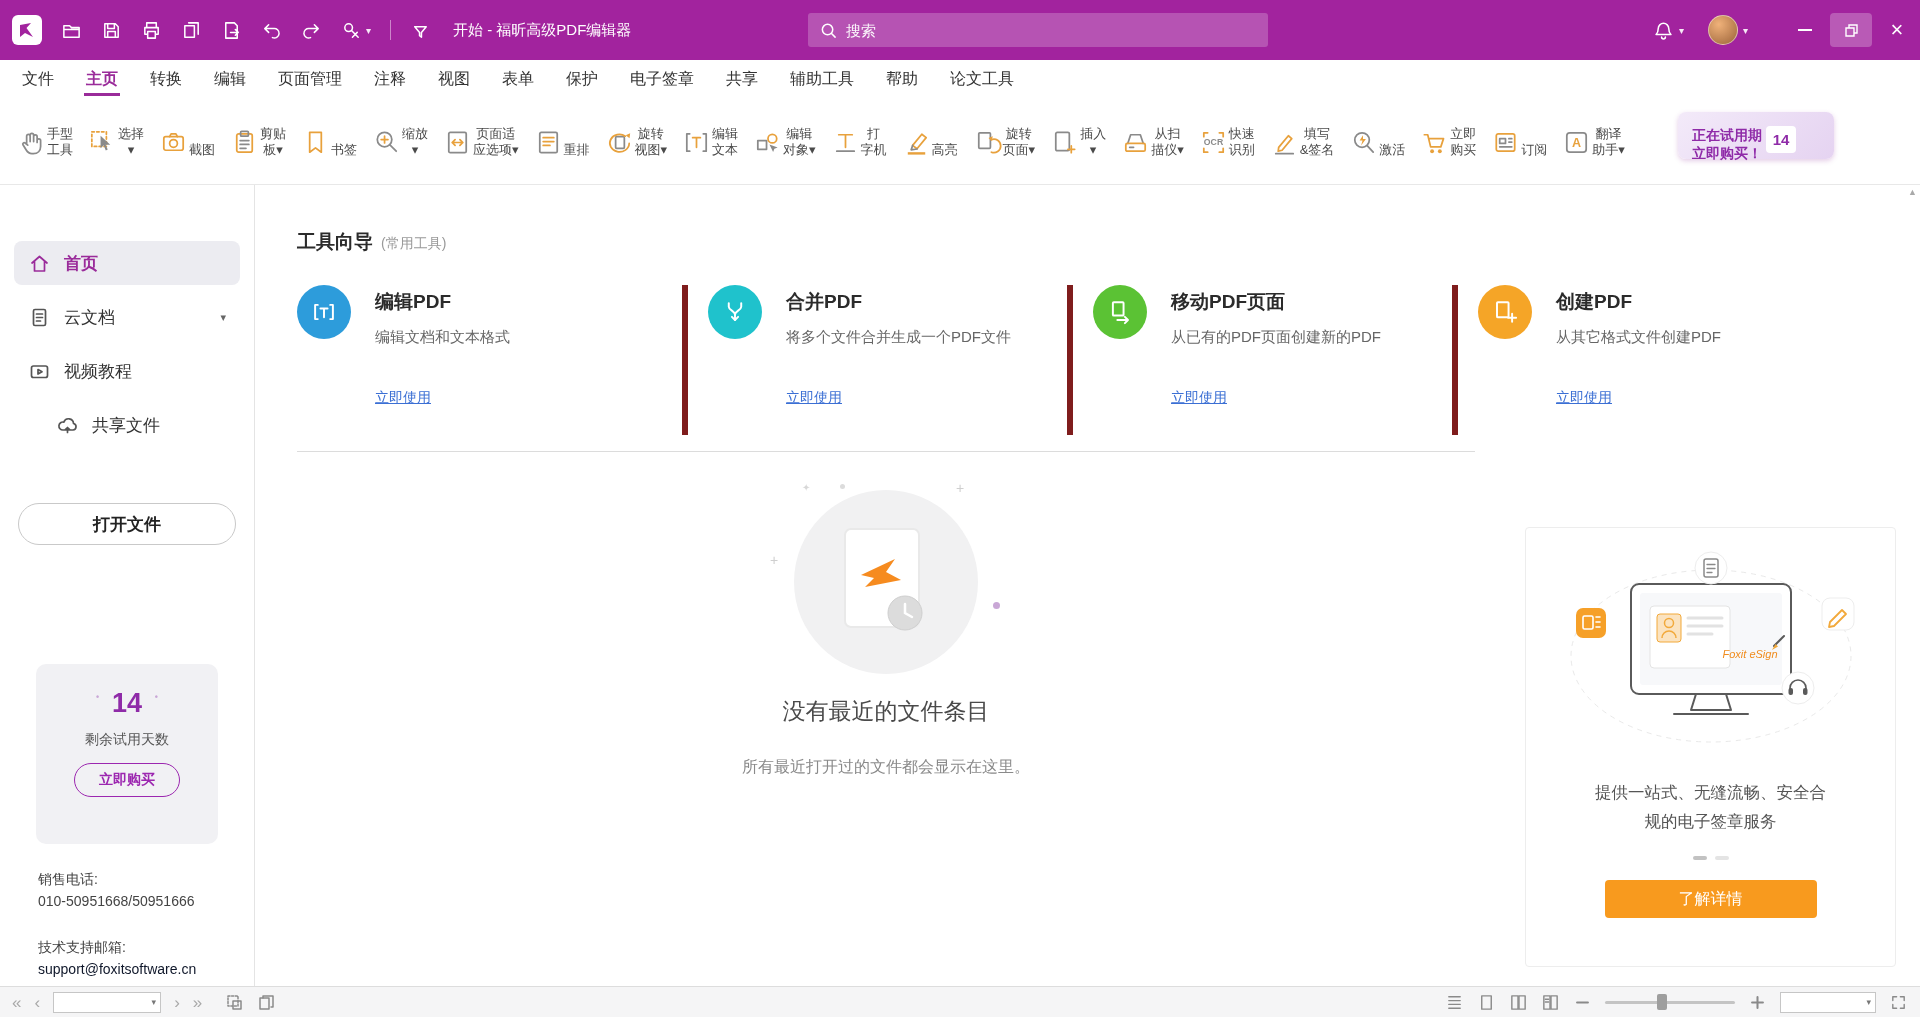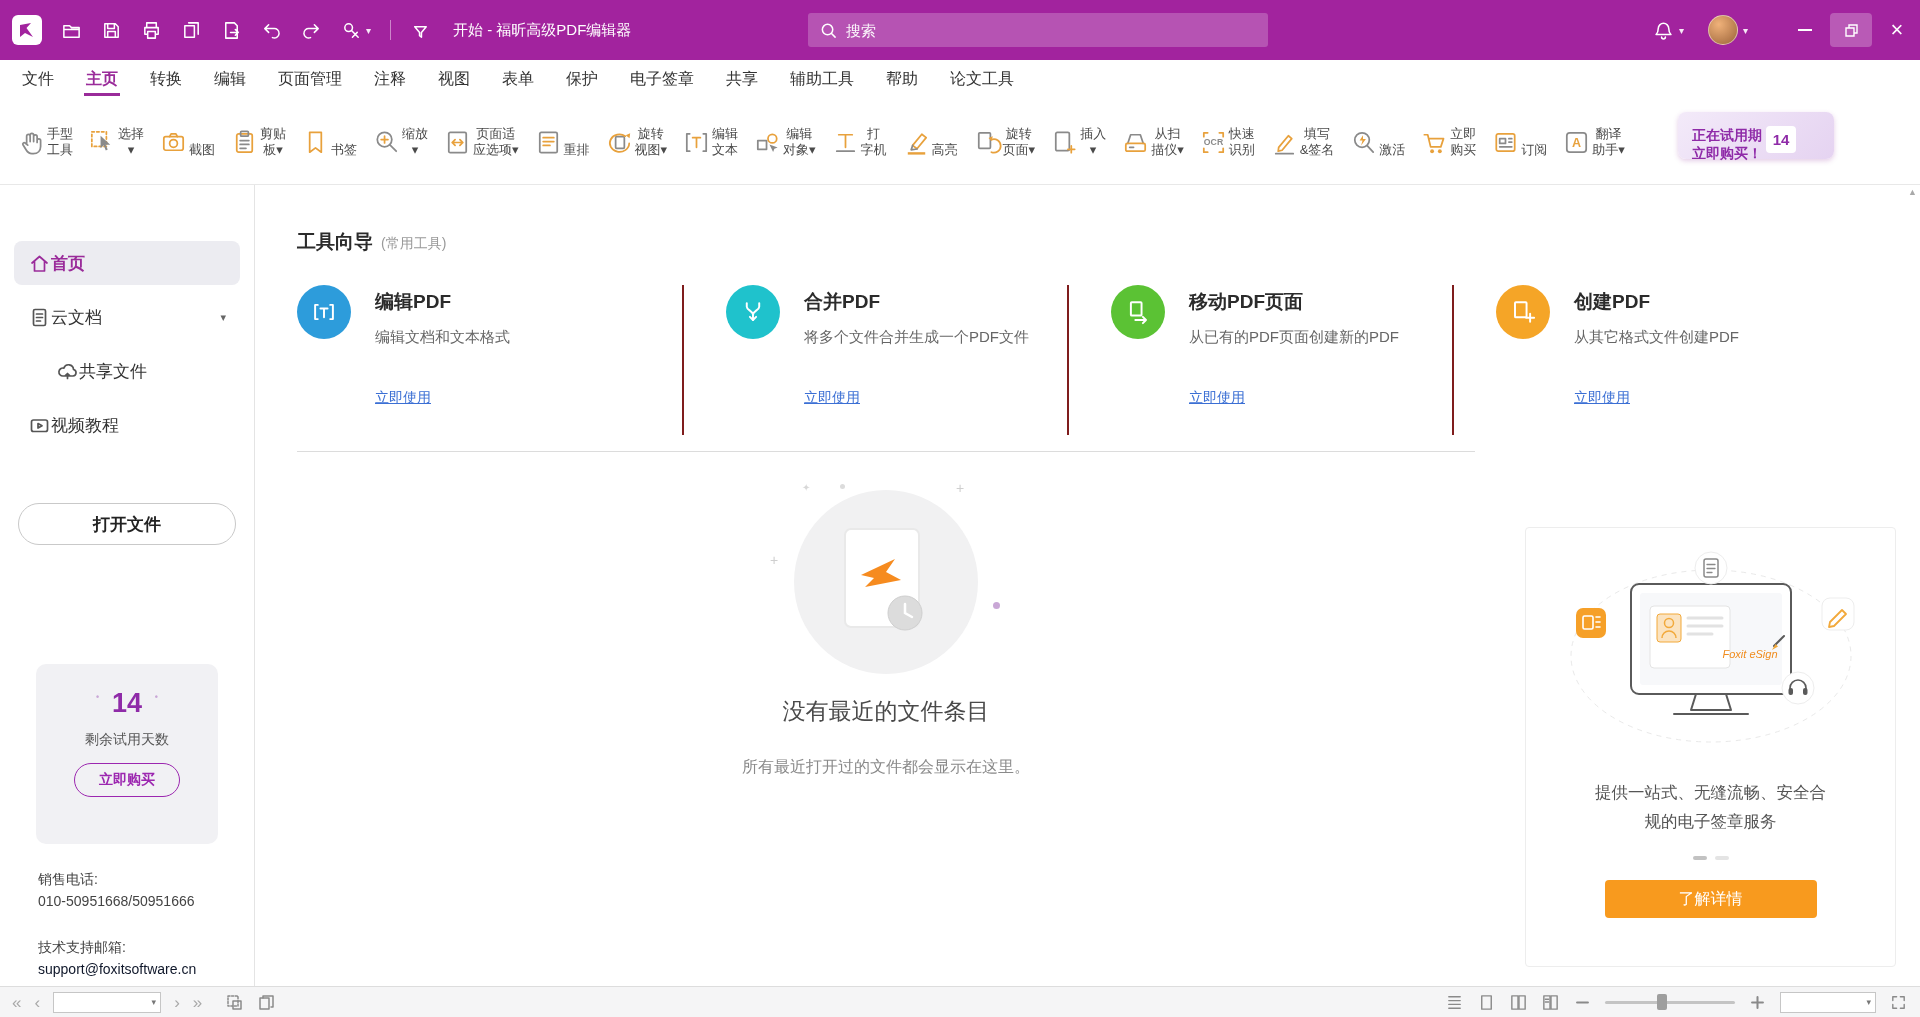--- a/index.html
+++ b/index.html
@@ -49,21 +49,21 @@
 .ot{fill:#E8A13C;stroke:none!important;font-size:13px;font-weight:bold;text-anchor:middle;stroke-width:0!important}
 .rlabel{font-size:13px;line-height:16px;color:#4A4A4A;text-align:center;white-space:pre-line;margin-top:20px}
 .trial-banner{position:absolute;left:1678px;top:14px;width:156px;height:47px;border-radius:8px;background:linear-gradient(135deg,#F3EAF9,#E5D3F1);display:flex;align-items:flex-start;padding:14px 10px 0 14px;gap:4px;box-shadow:0 2px 5px rgba(150,60,160,.25)}
 .trial-lines{font-size:14px;line-height:18px;font-weight:bold;color:#8F2BA8;white-space:nowrap}
 .trial-badge{width:30px;height:27px;background:#fff;border-radius:4px;color:#8F2BA8;font-weight:bold;font-size:15px;display:flex;align-items:center;justify-content:center}
 
 
 #content{flex:1;display:flex;min-height:0}
 #sidebar{width:255px;border-right:1px solid #E4E4E4;position:relative;background:#fff;flex:0 0 auto}
 .snavblock{padding-top:56px}
-.snav{display:flex;align-items:center;height:44px;margin:0 14px 10px 14px;padding:0 14px;border-radius:8px;font-size:17px;color:#333}
+.snav{display:flex;align-items:center;gap:13px;height:44px;margin:0 14px 10px 14px;padding:0 14px;border-radius:8px;font-size:17px;color:#333}
 .snav.active{background:#ECECF1;color:#9A2B9A;font-weight:bold}
 .snav .scaret{margin-left:auto;font-size:11px;color:#666}
 .snav.indent{padding-left:42px}
 svg.sic{width:23px;height:23px;flex:0 0 auto}
 svg.sic *{stroke:#555;fill:none;stroke-width:1.7;stroke-linecap:round;stroke-linejoin:round}
 .snav.active svg.sic *{stroke:#9A2B9A}
 .open-btn{position:absolute;left:18px;top:318px;width:218px;height:42px;background:#fff;border:1px solid #C9C9C9;border-radius:21px;font-size:17px;font-weight:bold;color:#222;display:flex;align-items:center;justify-content:center;font-family:inherit}
 .trial-box{position:absolute;left:36px;top:479px;width:182px;height:180px;background:#F1F1F4;border-radius:10px;display:flex;flex-direction:column;align-items:center}
 .trial-days{margin-top:24px;font-size:27px;font-weight:bold;color:#8F2BA8;position:relative}
 .trial-days::before,.trial-days::after{content:"\2022";position:absolute;font-size:9px;color:#C9A7D6;top:4px}
@@ -75,21 +75,21 @@
 .contact .grp{margin-bottom:24px}
 .contact .email{color:#0f172a}
 
 #main{flex:1;position:relative;background:#fff;overflow:hidden}
 .scroll-up{position:absolute;right:3px;top:2px;font-size:9px;color:#A9A9A9}
 .tools-head{margin:44px 0 0 42px;display:flex;align-items:baseline;gap:8px}
 .sec-title{font-size:19px;font-weight:bold;color:#2B2B2B}
 .sec-sub{font-size:14px;color:#999}
 .cards{display:flex;margin:30px 0 0 42px}
 .card{width:385px;display:flex;gap:24px;height:150px}
-.card+.card{border-left:2px solid #7f1d1d;padding-left:42px}
+.card+.card{border-left:6px solid #7f1d1d;padding-left:20px}
 .card-icon{width:54px;height:54px;border-radius:50%;display:flex;align-items:center;justify-content:center;flex:0 0 auto}
 .card-icon svg{width:32px;height:32px}
 .card-icon svg *{stroke:#fff;fill:none;stroke-width:2.2;stroke-linecap:round;stroke-linejoin:round}
 .card-body{display:flex;flex-direction:column}
 .card-title{font-size:19px;font-weight:bold;color:#2B2B2B;margin-top:4px}
 .card-desc{font-size:15px;color:#666;margin-top:13px}
 .card-link{font-size:14px;color:#3B6FD4;text-decoration:underline;margin-top:auto;margin-bottom:28px}
 .recent-row{width:1178px;margin:24px 0 0 42px;display:flex;justify-content:space-between;align-items:center}
 .view-icons{display:flex;align-items:center;gap:20px}
 svg.vic{width:22px;height:22px}
@@ -434,32 +434,32 @@
           <span>首页</span>
         </div>
         <div class="snav">
           <svg class="sic" viewBox="0 0 23 23">
               <rect x="5.5" y="3.5" width="12" height="16" rx="1.5"></rect>
               <path d="M8.5 8 h6 M8.5 11.5 h6 M8.5 15 h4"></path>
             </svg>
           <span>云文档</span>
           <span class="scaret">▾</span>
         </div>
-        <div class="snav indent">
-          <svg class="sic" viewBox="0 0 23 23">
-              <path d="M7 16 a4 4 0 1 1 .8-7.9 A5 5 0 0 1 17.5 9.5 a3.3 3.3 0 0 1 -.5 6.5 H7 M11.5 18.5 v-5 m0 0 l-2.2 2.2 m2.2-2.2 l2.2 2.2"></path>
-            </svg>
-          <span>共享文件</span>
-        </div>
         <div class="snav">
           <svg class="sic" viewBox="0 0 23 23">
               <rect x="3.5" y="6" width="16" height="11.5" rx="2"></rect>
               <path d="M10 9.5 l4 2.3 -4 2.3 z"></path>
             </svg>
           <span>视频教程</span>
+        </div>
+        <div class="snav indent">
+          <svg class="sic" viewBox="0 0 23 23">
+              <path d="M7 16 a4 4 0 1 1 .8-7.9 A5 5 0 0 1 17.5 9.5 a3.3 3.3 0 0 1 -.5 6.5 H7 M11.5 18.5 v-5 m0 0 l-2.2 2.2 m2.2-2.2 l2.2 2.2"></path>
+            </svg>
+          <span>共享文件</span>
         </div>
       </div>
 
       <button class="open-btn">打开文件</button>
 
       <div class="trial-box">
         <div class="trial-days">14</div>
         <div class="trial-caption">剩余试用天数</div>
         <button class="buy-pill">立即购买</button>
       </div>

